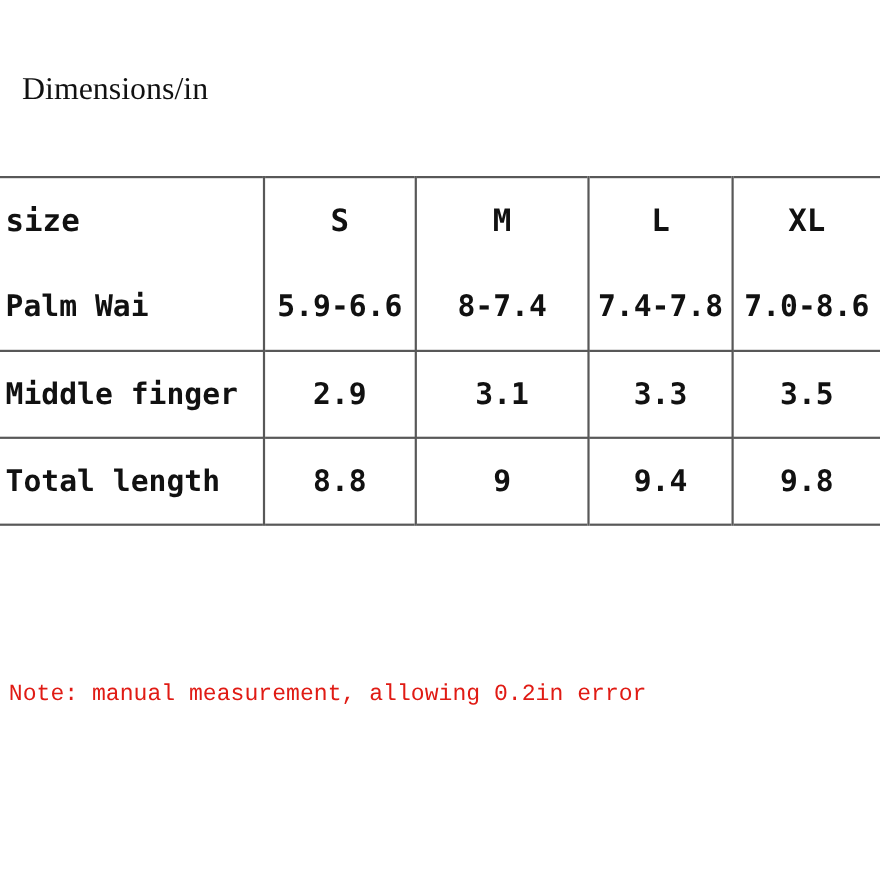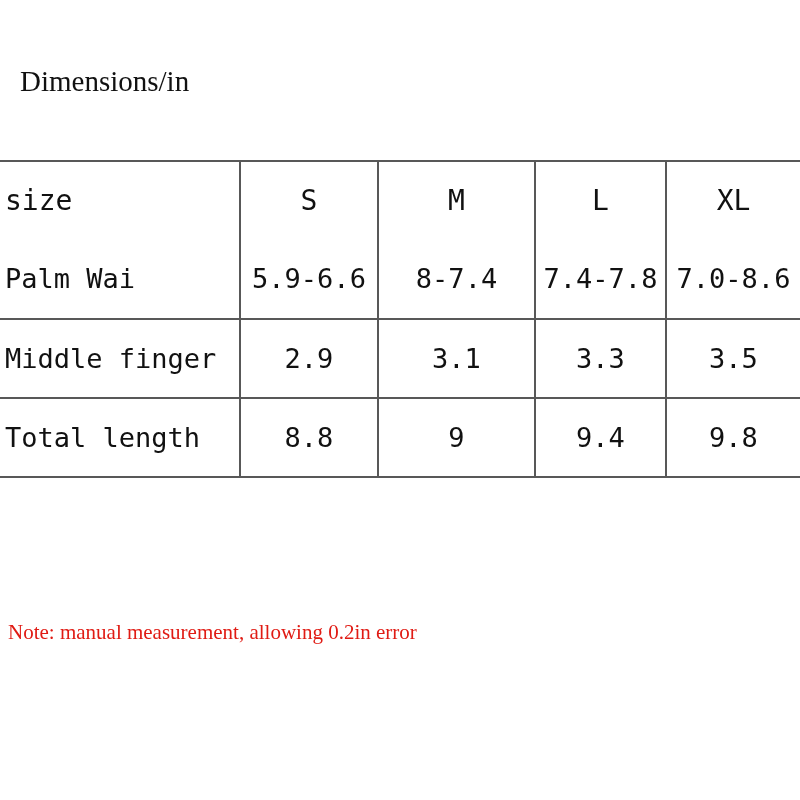--- a/index.html
+++ b/index.html
@@ -59,21 +59,21 @@
   table.size-table col.c-xl    { width: 134px; }
 
   table.size-table tr { height: 79px; }
 
   table.size-table th,
   table.size-table td {
     border-right: 2px solid #585858;
     border-bottom: 2px solid #585858;
     padding: 0;
     margin: 0;
-    font-weight: normal;
+    font-weight: bold;
     font-size: 27px;
     line-height: 32px;
     color: #111111;
     vertical-align: middle;
     white-space: nowrap;
     overflow: visible;
     font-family: "DejaVu Sans Mono", "Liberation Mono", monospace;
   }
 
   table.size-table tr:last-child th,
@@ -109,21 +109,21 @@
   }
 
   
   .note {
     position: absolute;
     left: 8px;
     top: 618px;
     font-size: 21px;
     line-height: 28px;
     white-space: nowrap;
-    font-family: Liberation Serif, serif;
+    font-family: Liberation Mono, monospace;
   }
 </style>
 </head>
 <body>
 
 <div id="page">
 
   <div class="chart-title">Dimensions/in</div>
 
   <div class="size-table-wrap">

